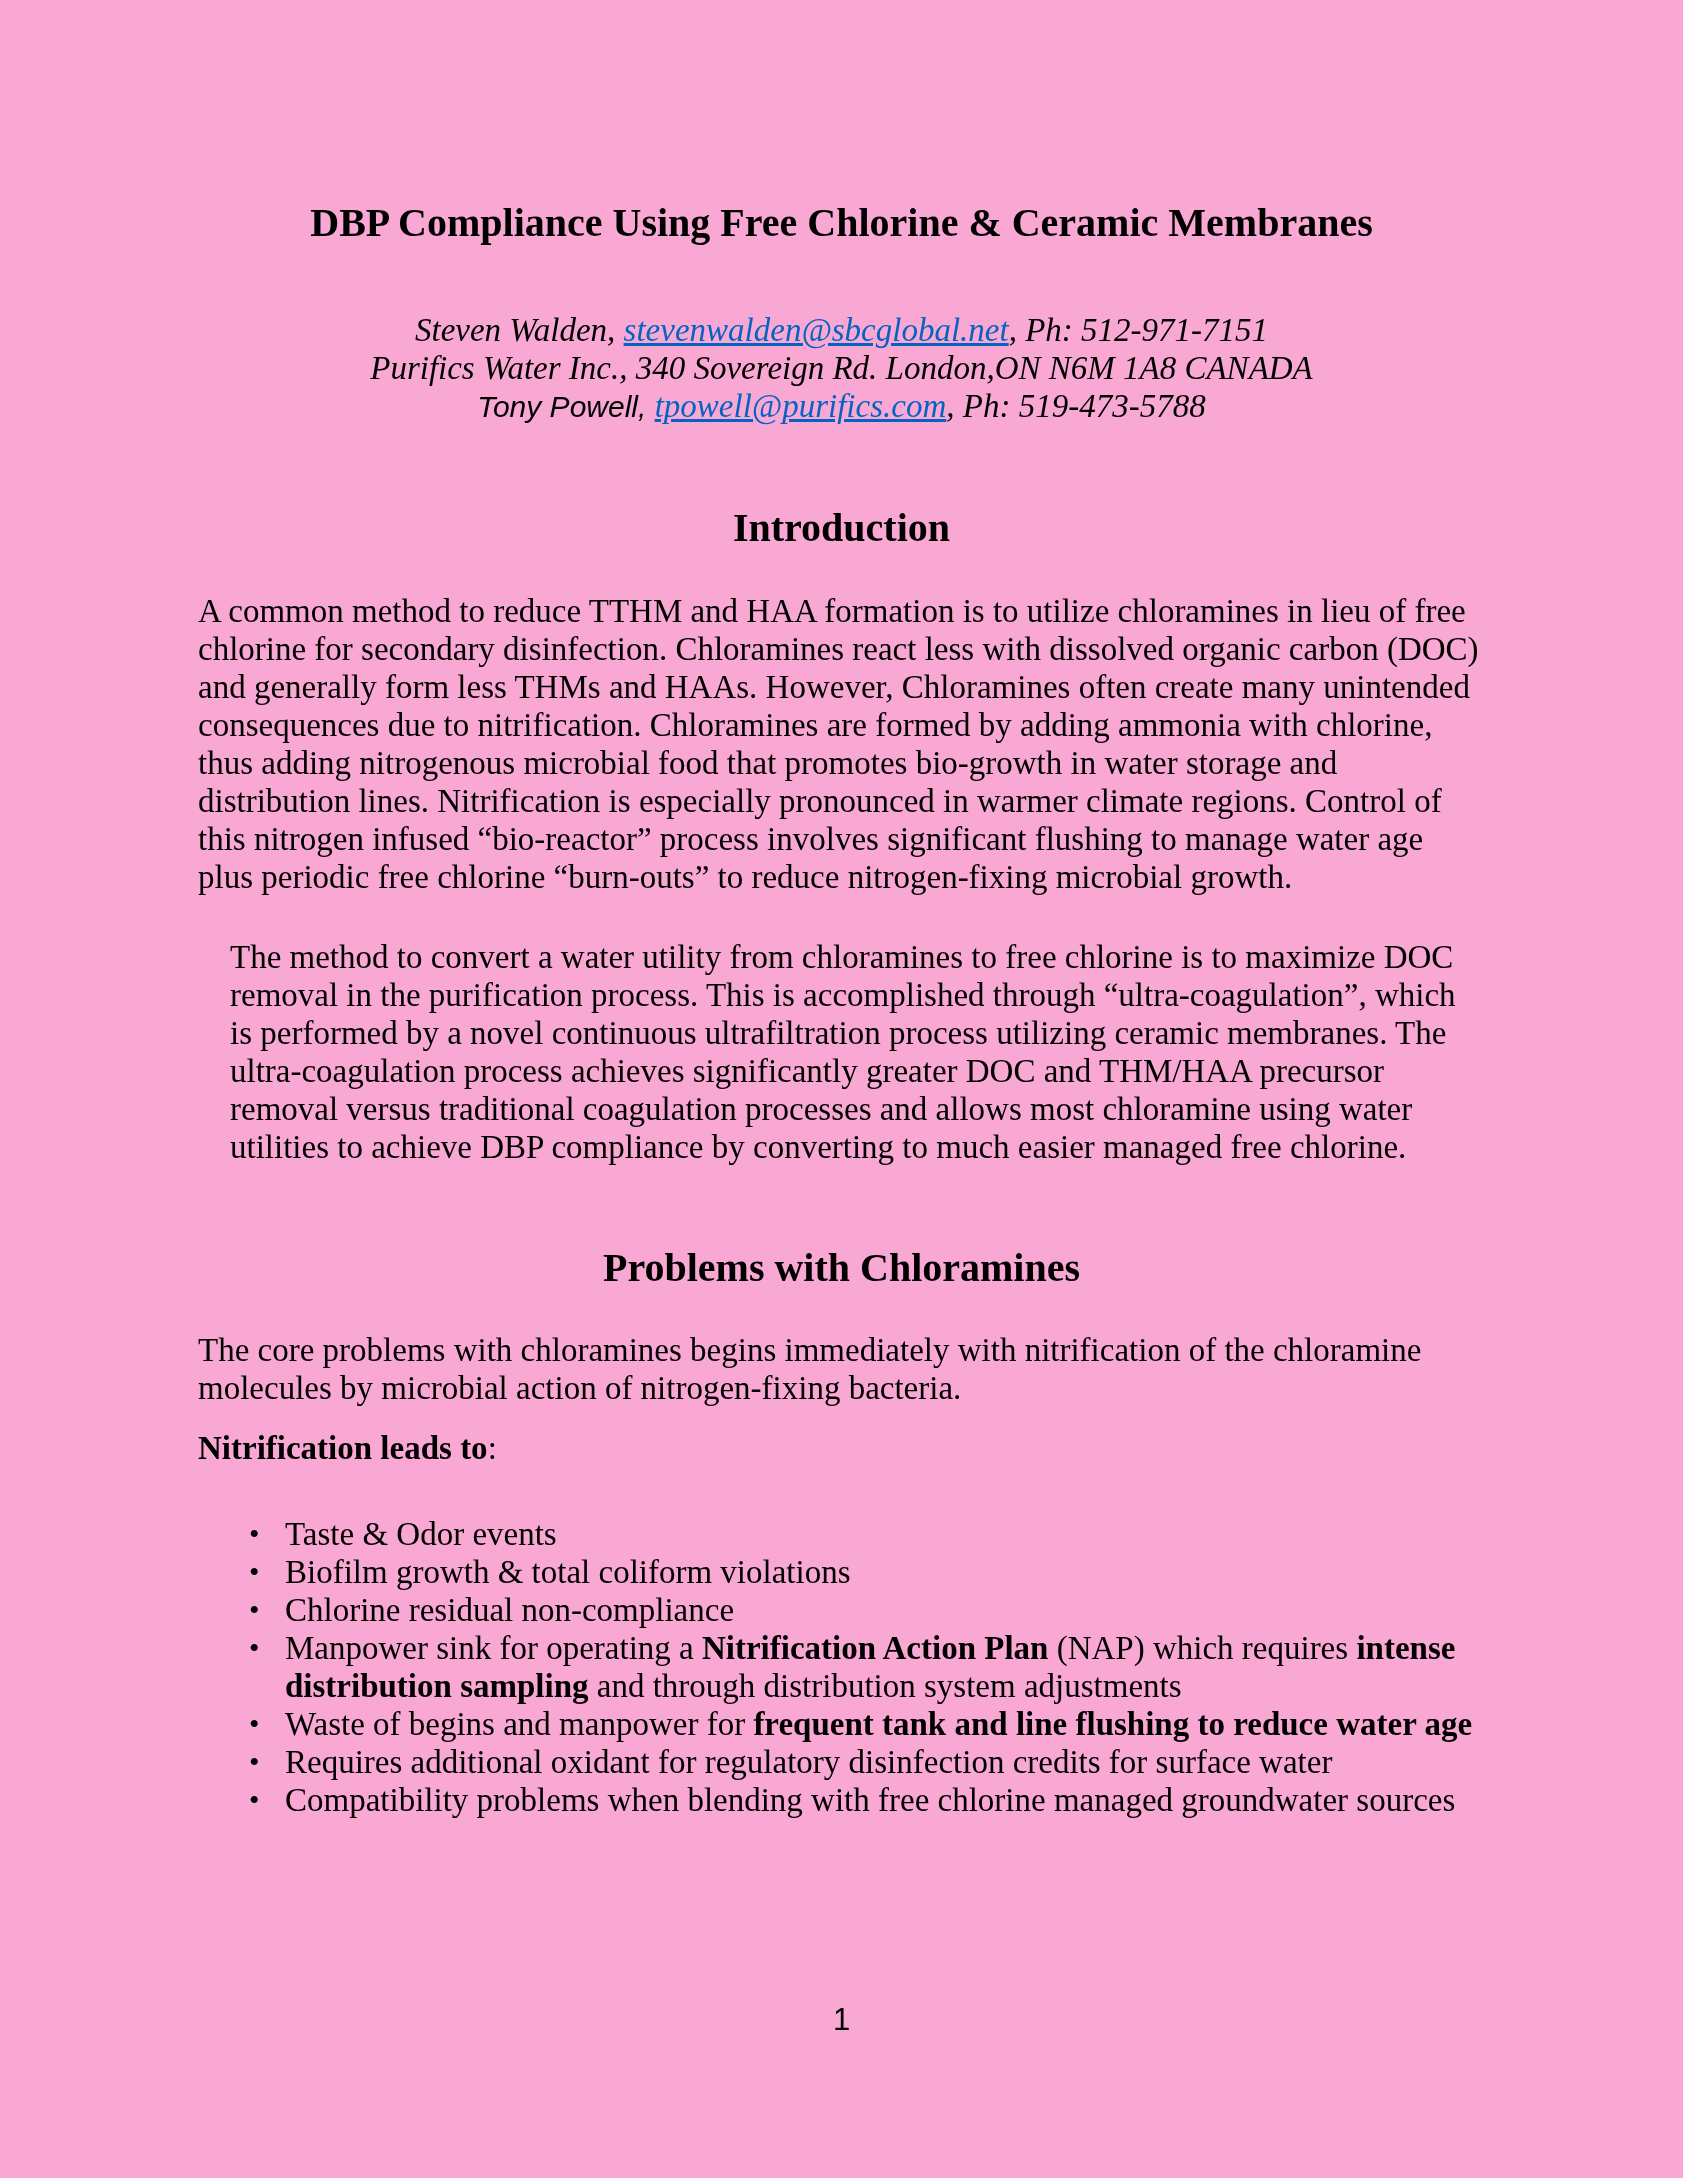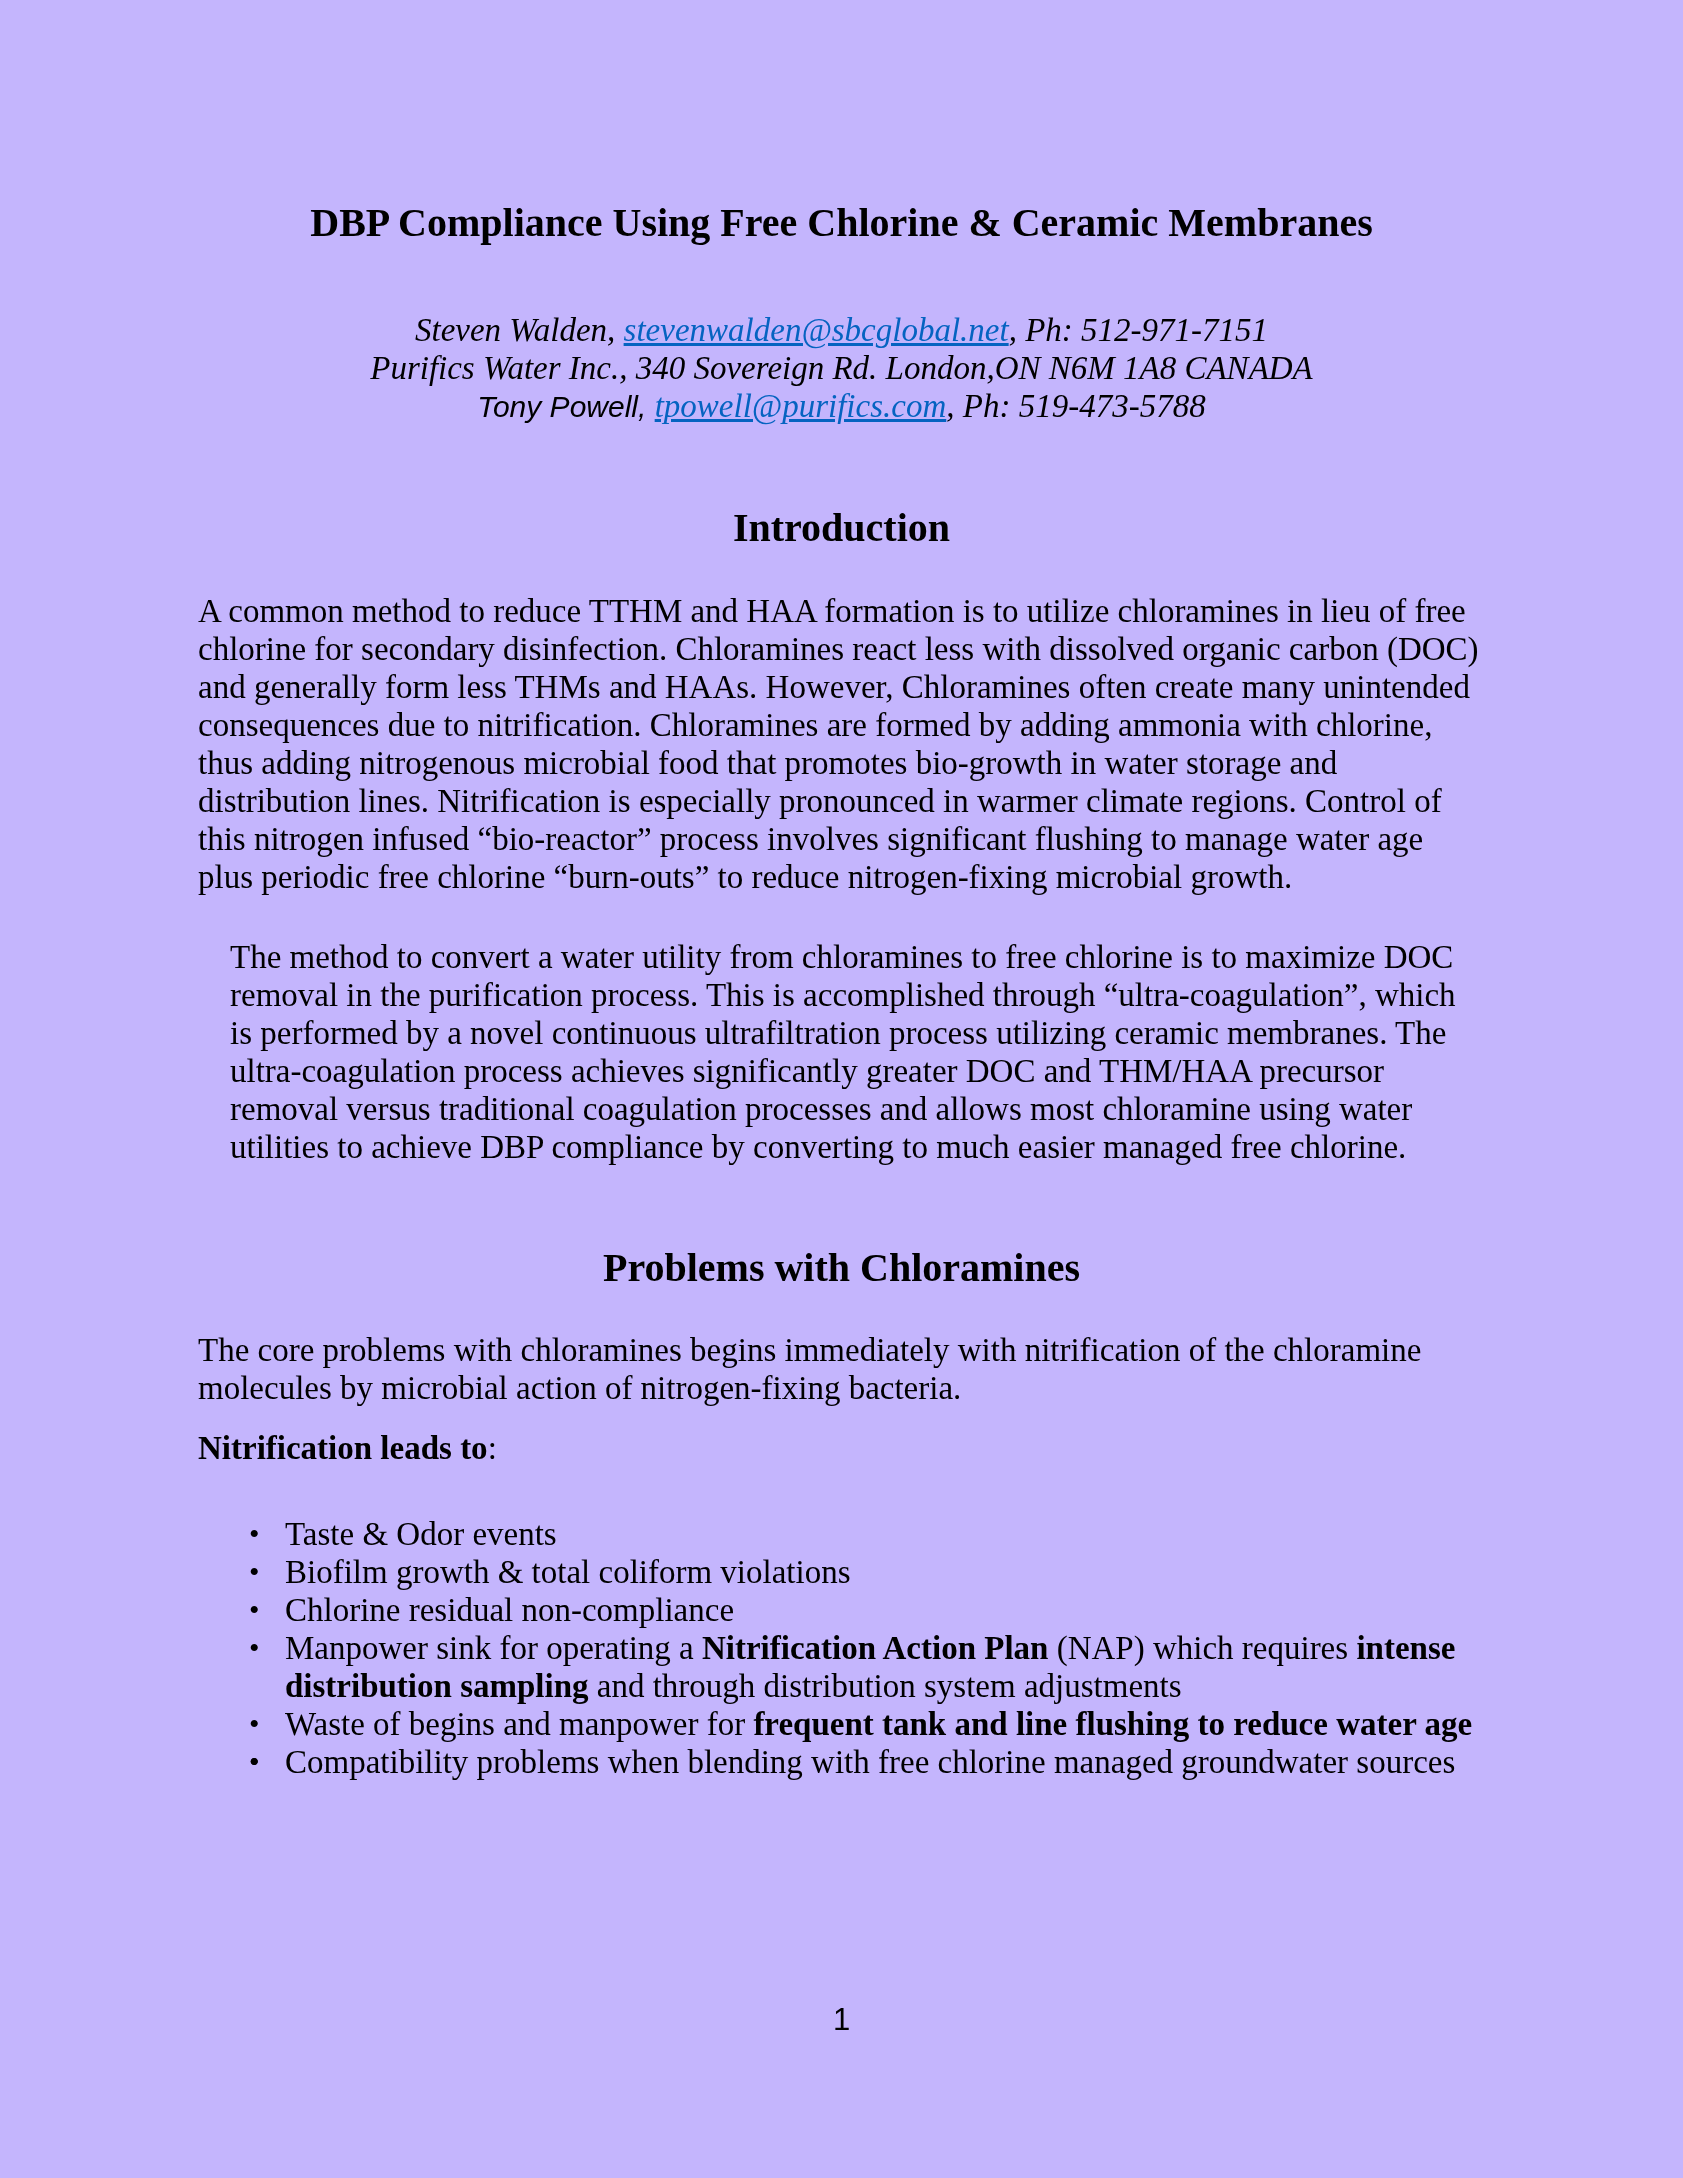--- a/index.html
+++ b/index.html
@@ -1,21 +1,21 @@
 <!DOCTYPE html>
 <html><head>
 <meta charset="utf-8">
 <style>
   * { box-sizing: border-box; }
   html, body { margin: 0; padding: 0; background: #ffffff; }
   .page {
     position: relative;
     width: 1683px;
     height: 2178px;
-    background: #c4b5fd;
+    background: #f9a8d4;
     color: #000000;
     font-family: "Liberation Serif", "DejaVu Serif", serif;
     font-size: 33px;
     line-height: 38px;
     overflow: hidden;
   }
   .content {
     position: absolute;
     left: 198px;
     top: 0;
@@ -123,21 +123,21 @@
       <li>
         <span class="marker">•</span><span>Chlorine residual non-compliance</span>
       </li>
       <li>
         <span class="marker">•</span><span>Manpower sink for operating a </span><span class="b">Nitrification Action Plan</span><span> (NAP) which requires </span><span class="b">intense distribution sampling</span><span> and through distribution system adjustments</span>
       </li>
       <li>
         <span class="marker">•</span><span>Waste of begins and manpower for </span><span class="b">frequent tank and line flushing to reduce water age</span>
       </li>
       <li>
-        <span class="marker">•</span>
+        <span class="marker">•</span><span>Requires additional oxidant for regulatory disinfection credits for surface water</span>
       </li>
       <li>
         <span class="marker">•</span><span>Compatibility problems when blending with free chlorine managed groundwater sources</span>
       </li>
     </ul>
 
   </div>
 
   <div class="page-number">1</div>
 </div>

